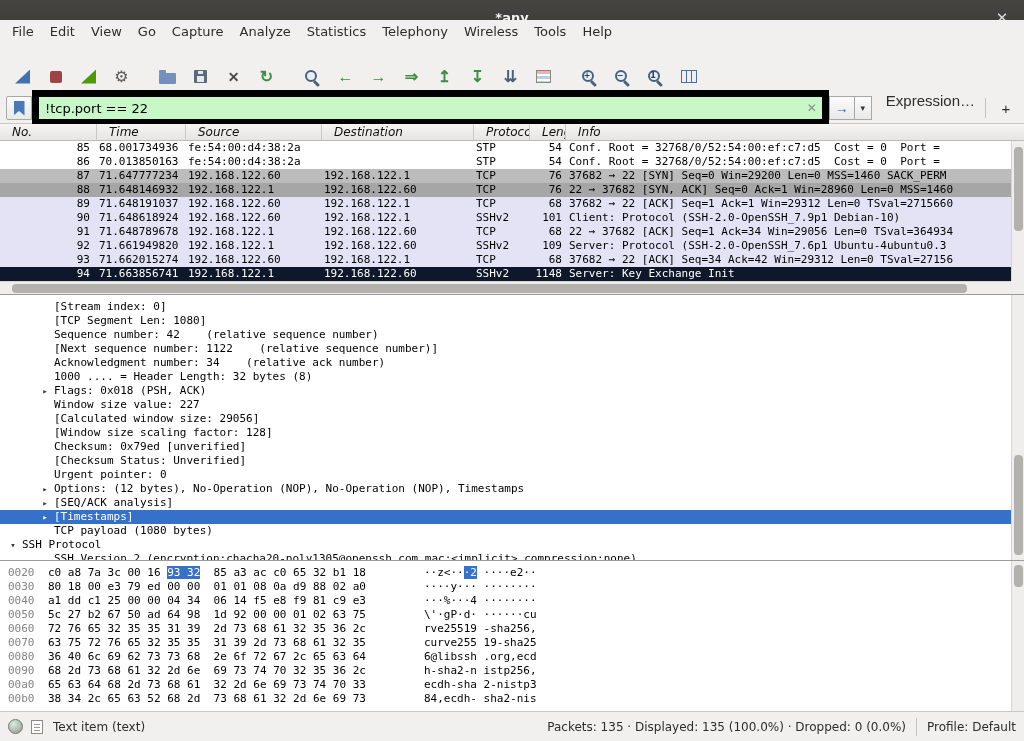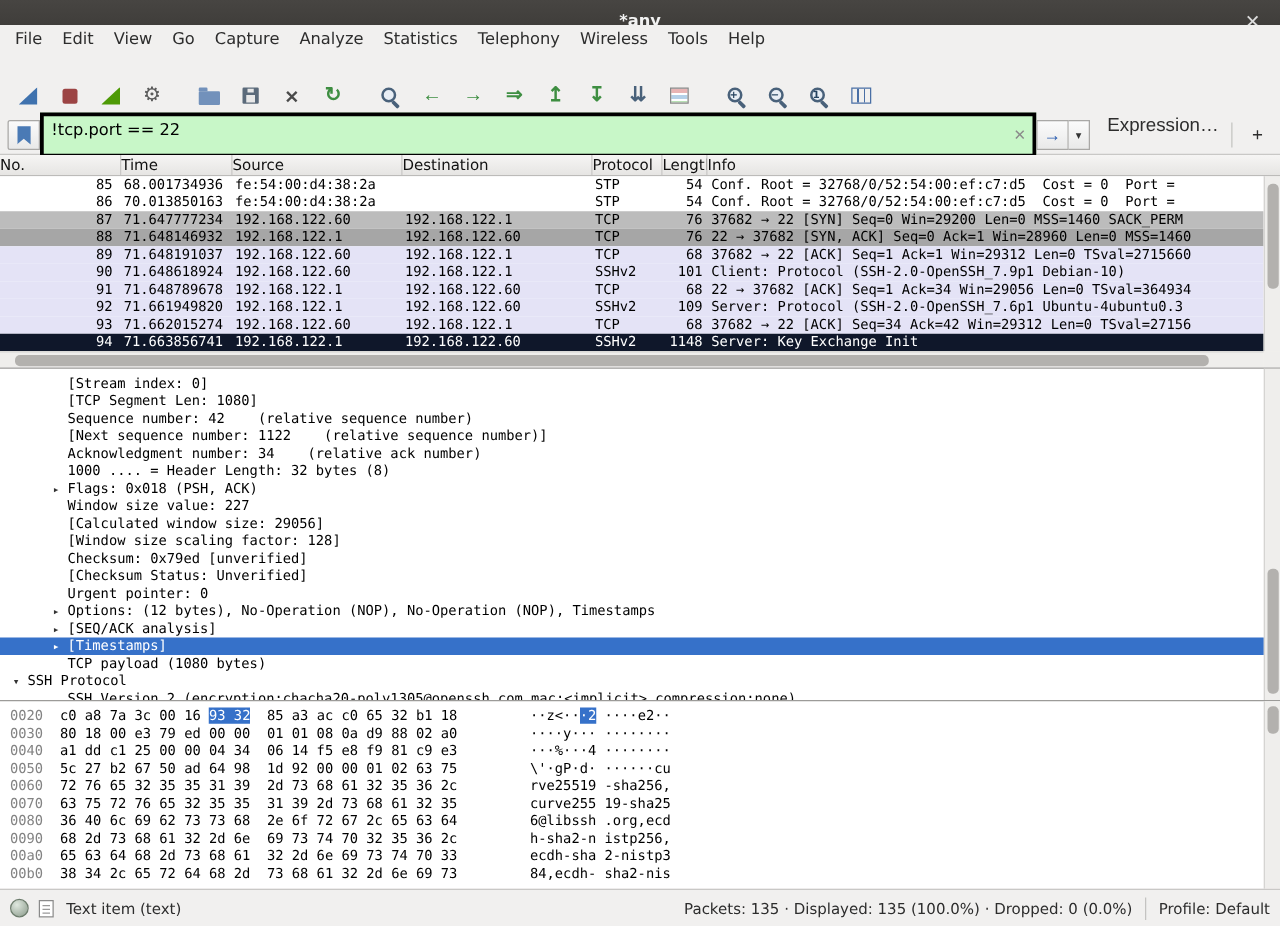--- a/index.html
+++ b/index.html
@@ -49,38 +49,38 @@
             background:linear-gradient(90deg,transparent 0 4px,#4a6fa5 4px 5px,transparent 5px 9px,#4a6fa5 9px 10px,transparent 10px); }
   .i-colorize { width:15px; height:13px; border:1px solid #888;
             background:linear-gradient(180deg,#e8b4b4 0 3px,#fff 3px 5px,#b4d0e8 5px 8px,#fff 8px 10px,#b8e0b4 10px 13px); }
 
   
   #filterbar { top:93px; height:31px; display:flex; align-items:center; padding:0 6px;
                background:#f1f0ef; border-bottom:1px solid #c9c8c6; }
   #bookmark-btn { width:26px; height:24px; border:1px solid #a9a8a6; border-radius:2px 0 0 2px;
                   background:linear-gradient(#fbfbfb,#e9e9e9); display:flex; align-items:center; justify-content:center; }
   .i-bookmark { width:11px; height:15px; background:#4a7ab5; clip-path:polygon(0 0,100% 0,100% 100%,50% 70%,0 100%); }
-  #filter-field { flex:1; height:36px; background:#c8f7c8; border:3px solid #000000; display:flex; }
+  #filter-field { flex:1; height:36px; background:#c8f7c8; border:7px solid #000000; display:flex; }
   #filter-input { flex:1; background:transparent; border:0; outline:none; height:22px; padding:0 6px;
                   font:13px "DejaVu Sans",sans-serif; color:#000; }
   #filter-clear { width:20px; text-align:center; color:#8a8a8a; font-size:12px; background:none; border:0; }
   #apply-btn { width:26px; height:24px; border:1px solid #a9a8a6; background:linear-gradient(#fbfbfb,#e9e9e9);
                color:#2a5db0; font-weight:bold; font-size:14px; display:flex; align-items:center; justify-content:center; }
   #caret-btn { width:17px; height:24px; border:1px solid #a9a8a6; border-left:0;
                background:linear-gradient(#fbfbfb,#e9e9e9); color:#333; font-size:9px;
                display:flex; align-items:center; justify-content:center; }
   #expression { margin:0 10px 16px 14px; font-size:15px; color:#2d2d2d; background:none; border:0; }
   #fsep { width:1px; height:20px; background:#c4c3c1; margin-right:8px; }
   #add-btn { width:24px; height:24px; font-size:15px; color:#2d2d2d; background:none; border:0; }
 
   
   .pgrid { display:grid; grid-template-columns:97px 89px 136px 152px 56px 36px 1fr; }
   #pheader { top:124px; height:17px; background:linear-gradient(#f6f5f4,#e6e5e3);
              border-bottom:1px solid #bcbbb9; font-size:12px; line-height:16px; color:#111; }
-  .hc { border-right:1px solid #c9c8c6; padding-left:0; white-space:nowrap; overflow:hidden; }
+  .hc { border-right:1px solid #c9c8c6; padding-left:12px; white-space:nowrap; overflow:hidden;font-style:italic; }
   .hc:last-child { border-right:0; }
   #plist { top:141px; height:140px; width:1011px; background:#fff; overflow:hidden; }
   .prow { height:14px; line-height:14px; font:11px "DejaVu Sans Mono",monospace; white-space:pre; color:#000; }
   .c { overflow:hidden; }
   .c.no { text-align:right; padding-right:7px; }
   .c.t,.c.s,.c.d,.c.p { padding-left:2px; }
   .c.l { text-align:right; padding-right:4px; }
   .c.i { padding-left:3px; }
   .bg-lav { background:#e4e3f6; }
   .bg-g1 { background:#bcbcbc; }
@@ -318,21 +318,21 @@
 <div id="hexpane" class="abs">
   <div class="hrow"><span class="off">0020</span><span class="hx"><span>c0 a8 7a 3c 00 16 </span><span class="hl">93 32</span><span>  85 a3 ac c0 65 32 b1 18</span></span><span class="as"><span>··z&lt;··</span><span class="hl">·2</span><span> ····e2··</span></span></div>
   <div class="hrow"><span class="off">0030</span><span class="hx"><span>80 18 00 e3 79 ed 00 00  01 01 08 0a d9 88 02 a0</span></span><span class="as"><span>····y··· ········</span></span></div>
   <div class="hrow"><span class="off">0040</span><span class="hx"><span>a1 dd c1 25 00 00 04 34  06 14 f5 e8 f9 81 c9 e3</span></span><span class="as"><span>···%···4 ········</span></span></div>
   <div class="hrow"><span class="off">0050</span><span class="hx"><span>5c 27 b2 67 50 ad 64 98  1d 92 00 00 01 02 63 75</span></span><span class="as"><span>\'·gP·d· ······cu</span></span></div>
   <div class="hrow"><span class="off">0060</span><span class="hx"><span>72 76 65 32 35 35 31 39  2d 73 68 61 32 35 36 2c</span></span><span class="as"><span>rve25519 -sha256,</span></span></div>
   <div class="hrow"><span class="off">0070</span><span class="hx"><span>63 75 72 76 65 32 35 35  31 39 2d 73 68 61 32 35</span></span><span class="as"><span>curve255 19-sha25</span></span></div>
   <div class="hrow"><span class="off">0080</span><span class="hx"><span>36 40 6c 69 62 73 73 68  2e 6f 72 67 2c 65 63 64</span></span><span class="as"><span>6@libssh .org,ecd</span></span></div>
   <div class="hrow"><span class="off">0090</span><span class="hx"><span>68 2d 73 68 61 32 2d 6e  69 73 74 70 32 35 36 2c</span></span><span class="as"><span>h-sha2-n istp256,</span></span></div>
   <div class="hrow"><span class="off">00a0</span><span class="hx"><span>65 63 64 68 2d 73 68 61  32 2d 6e 69 73 74 70 33</span></span><span class="as"><span>ecdh-sha 2-nistp3</span></span></div>
-  <div class="hrow"><span class="off">00b0</span><span class="hx"><span>38 34 2c 65 72 64 68 2d  73 68 61 32 2d 6e 69 73</span></span><span class="as"><span>84,ecdh- sha2-nis</span></span></div>
+  <div class="hrow"><span class="off">00b0</span><span class="hx"><span>38 34 2c 65 63 52 68 2d  73 68 61 32 2d 6e 69 73</span></span><span class="as"><span>84,ecdh- sha2-nis</span></span></div>
 </div>
 <div class="vsb" id="hex-vsb">
     <div class="vthumb"></div>
   </div>
 
 <div id="statusbar" class="abs">
   <span class="sb-circle"></span>
   <span class="sb-page"></span>
   <span id="sb-field">Text item (text)</span>
   <div id="sb-right">

